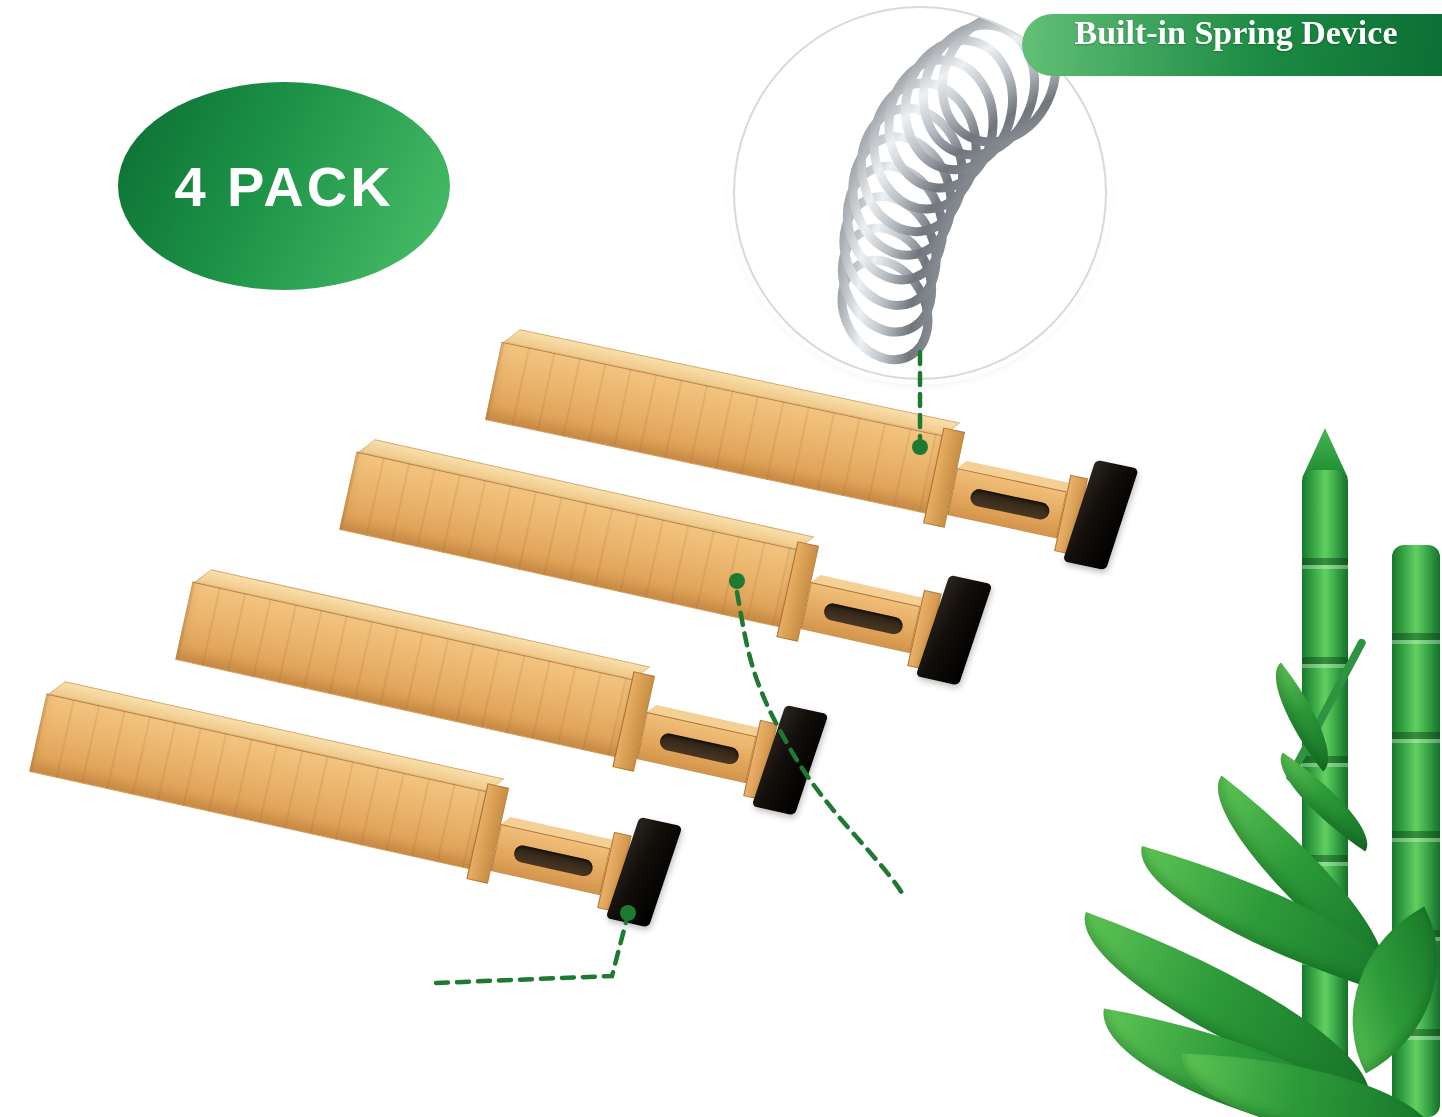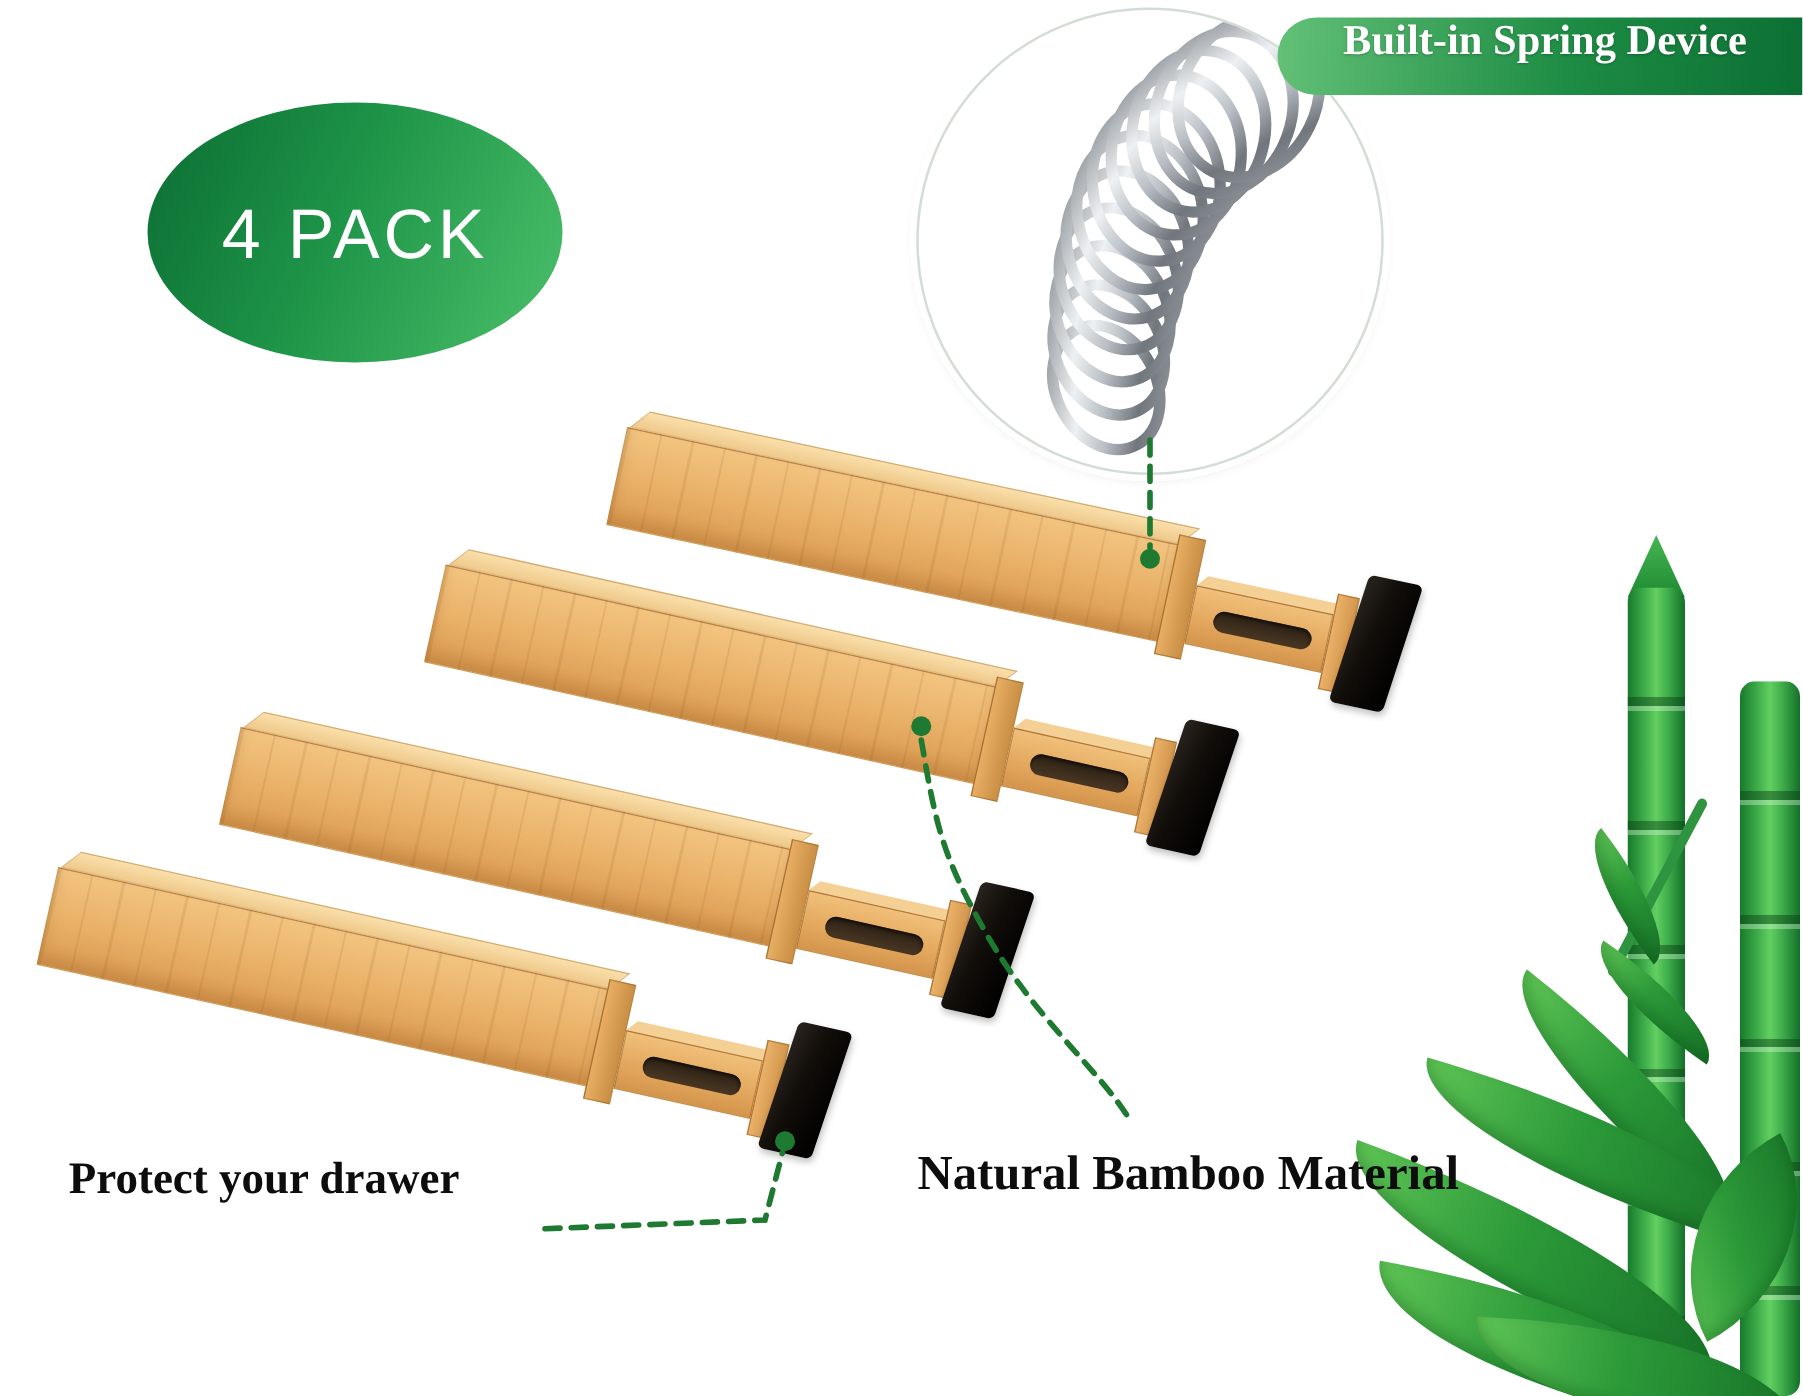--- a/index.html
+++ b/index.html
@@ -12,21 +12,21 @@
 
   
   .badge {
     position:absolute; left:118px; top:82px; width:332px; height:208px;
     border-radius:50%;
     background:linear-gradient(115deg,#0b6d33 0%,#1e9448 45%,#4cc06a 100%);
     display:flex; align-items:center; justify-content:center;
     z-index:8;
   }
   .badge span {
-    font-family:"Liberation Sans", sans-serif; font-weight:normal;
+    font-family:"Liberation Sans", sans-serif; font-weight:bold;
     font-size:56px; color:#fff; letter-spacing:3px;
   }
 
   
   .banner {
     position:absolute; left:1022px; top:14px; width:428px; height:62px;
     background:linear-gradient(95deg,#63c077 0%,#1d8c44 55%,#0b6e33 100%);
     border-radius:34px 0 0 34px;
     display:flex; align-items:flex-start; justify-content:center;
     z-index:9;
@@ -254,19 +254,17 @@
       <path d="M737 592 C748 655 752 682 788 745 C824 810 878 855 902 893"></path>
       <path d="M436 983 L612 976 L626 922"></path>
     </g>
     <g fill="#1e7a30">
       <circle cx="920" cy="447" r="8"></circle>
       <circle cx="737" cy="581" r="8"></circle>
       <circle cx="628" cy="913" r="8"></circle>
     </g>
   </svg>
 
-  <div class="material-label">Natural Bamboo Material</div>
 
   <div class="nonskid">
-    <div>Protect your drawer</div>
   </div>
 
 </div>
 
 </body></html>

